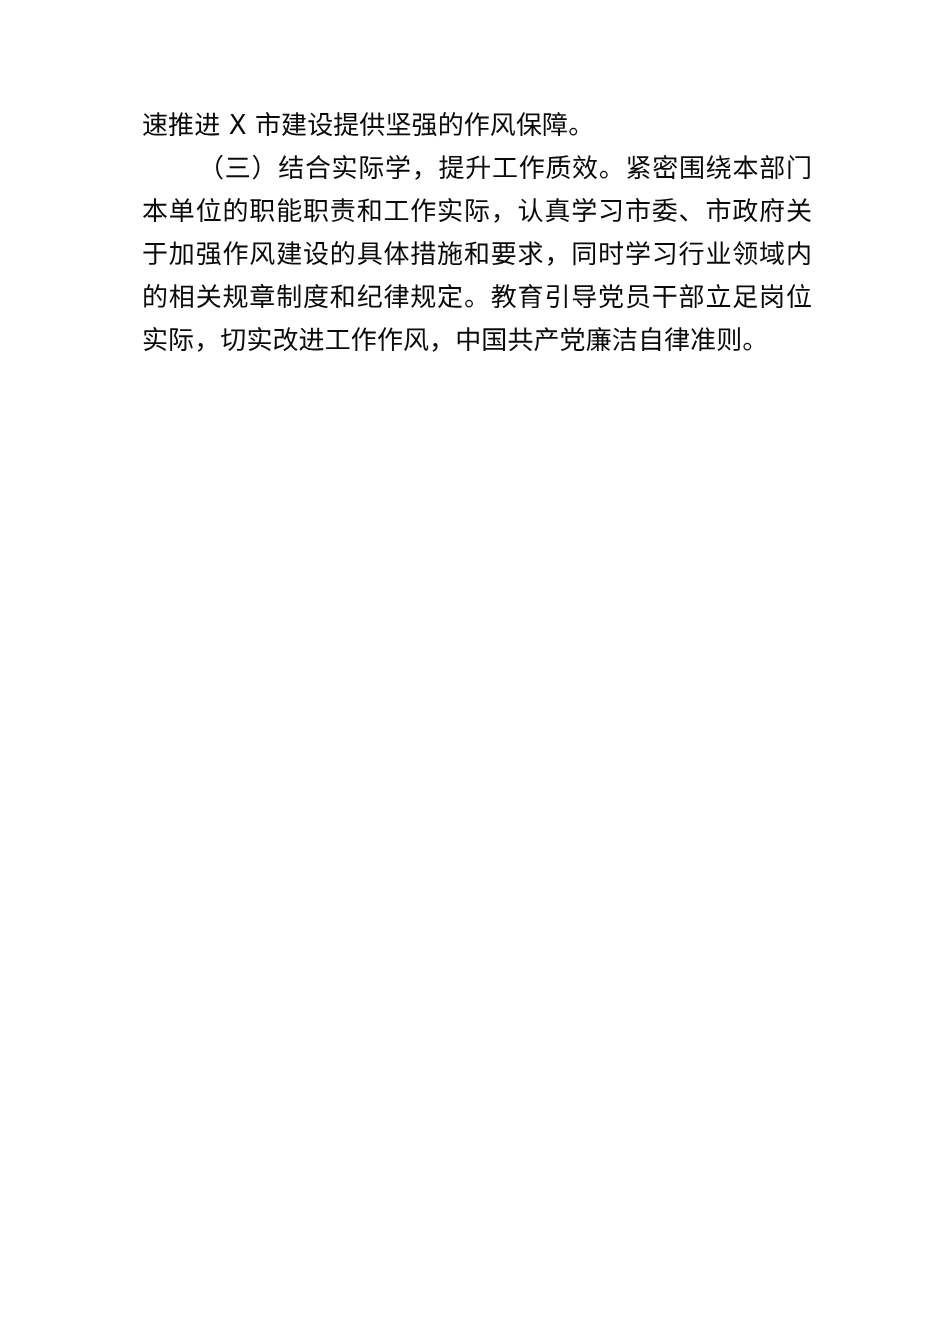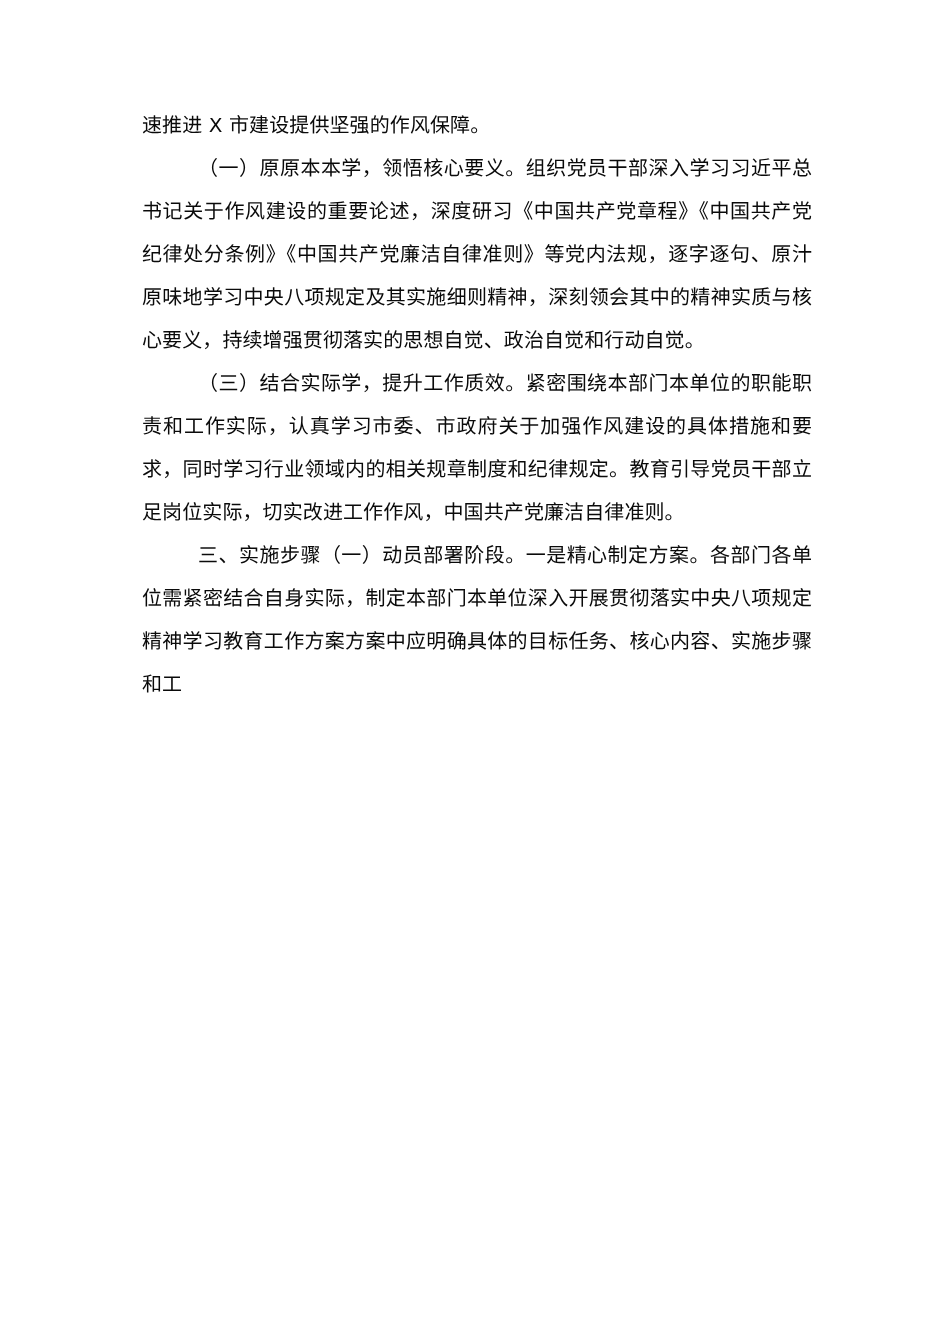--- a/index.html
+++ b/index.html
@@ -21,21 +21,21 @@
   }
   .text-column {
     position: absolute;
     left: 142px;
     top: 104px;
     width: 670px;
   }
   .para {
     margin: 0;
     padding: 0;
-    font-size: 20px;
+    font-size: 26px;
     line-height: 43px;
     color: #0a0a0a;
     text-align: justify;
     text-justify: inter-character;
     text-align-last: left;
     letter-spacing: 0.1px;
     font-weight: 500;
     word-break: break-all;
     -webkit-font-smoothing: antialiased;
   }
@@ -48,21 +48,19 @@
 </style>
 </head>
 <body>
 
 <div class="page">
   <div class="text-column">
 
     <p class="para cont">速推进 X 市建设提供坚强的作风保障。</p>
 
 
-    <p class="para indent">（一）原原本本学，领悟核心要义。组织党员干部深入学习习近平总书记关于作风建设的重要论述，深度研习《中国共产党章程》《中国共产党纪律处分条例》《中国共产党廉洁自律准则》等党内法规，逐字逐句、原汁原味地学习中央八项规定及其实施细则精神，深刻领会其中的精神实质与核心要义，持续增强贯彻落实的思想自觉、政治自觉和行动自觉。</p>
 
 
     <p class="para indent">（三）结合实际学，提升工作质效。紧密围绕本部门本单位的职能职责和工作实际，认真学习市委、市政府关于加强作风建设的具体措施和要求，同时学习行业领域内的相关规章制度和纪律规定。教育引导党员干部立足岗位实际，切实改进工作作风，中国共产党廉洁自律准则。</p>
 
-    <p class="para indent">三、实施步骤（一）动员部署阶段。一是精心制定方案。各部门各单位需紧密结合自身实际，制定本部门本单位深入开展贯彻落实中央八项规定精神学习教育工作方案方案中应明确具体的目标任务、核心内容、实施步骤和工</p>
 
   </div>
 </div>
 
 </body></html>

